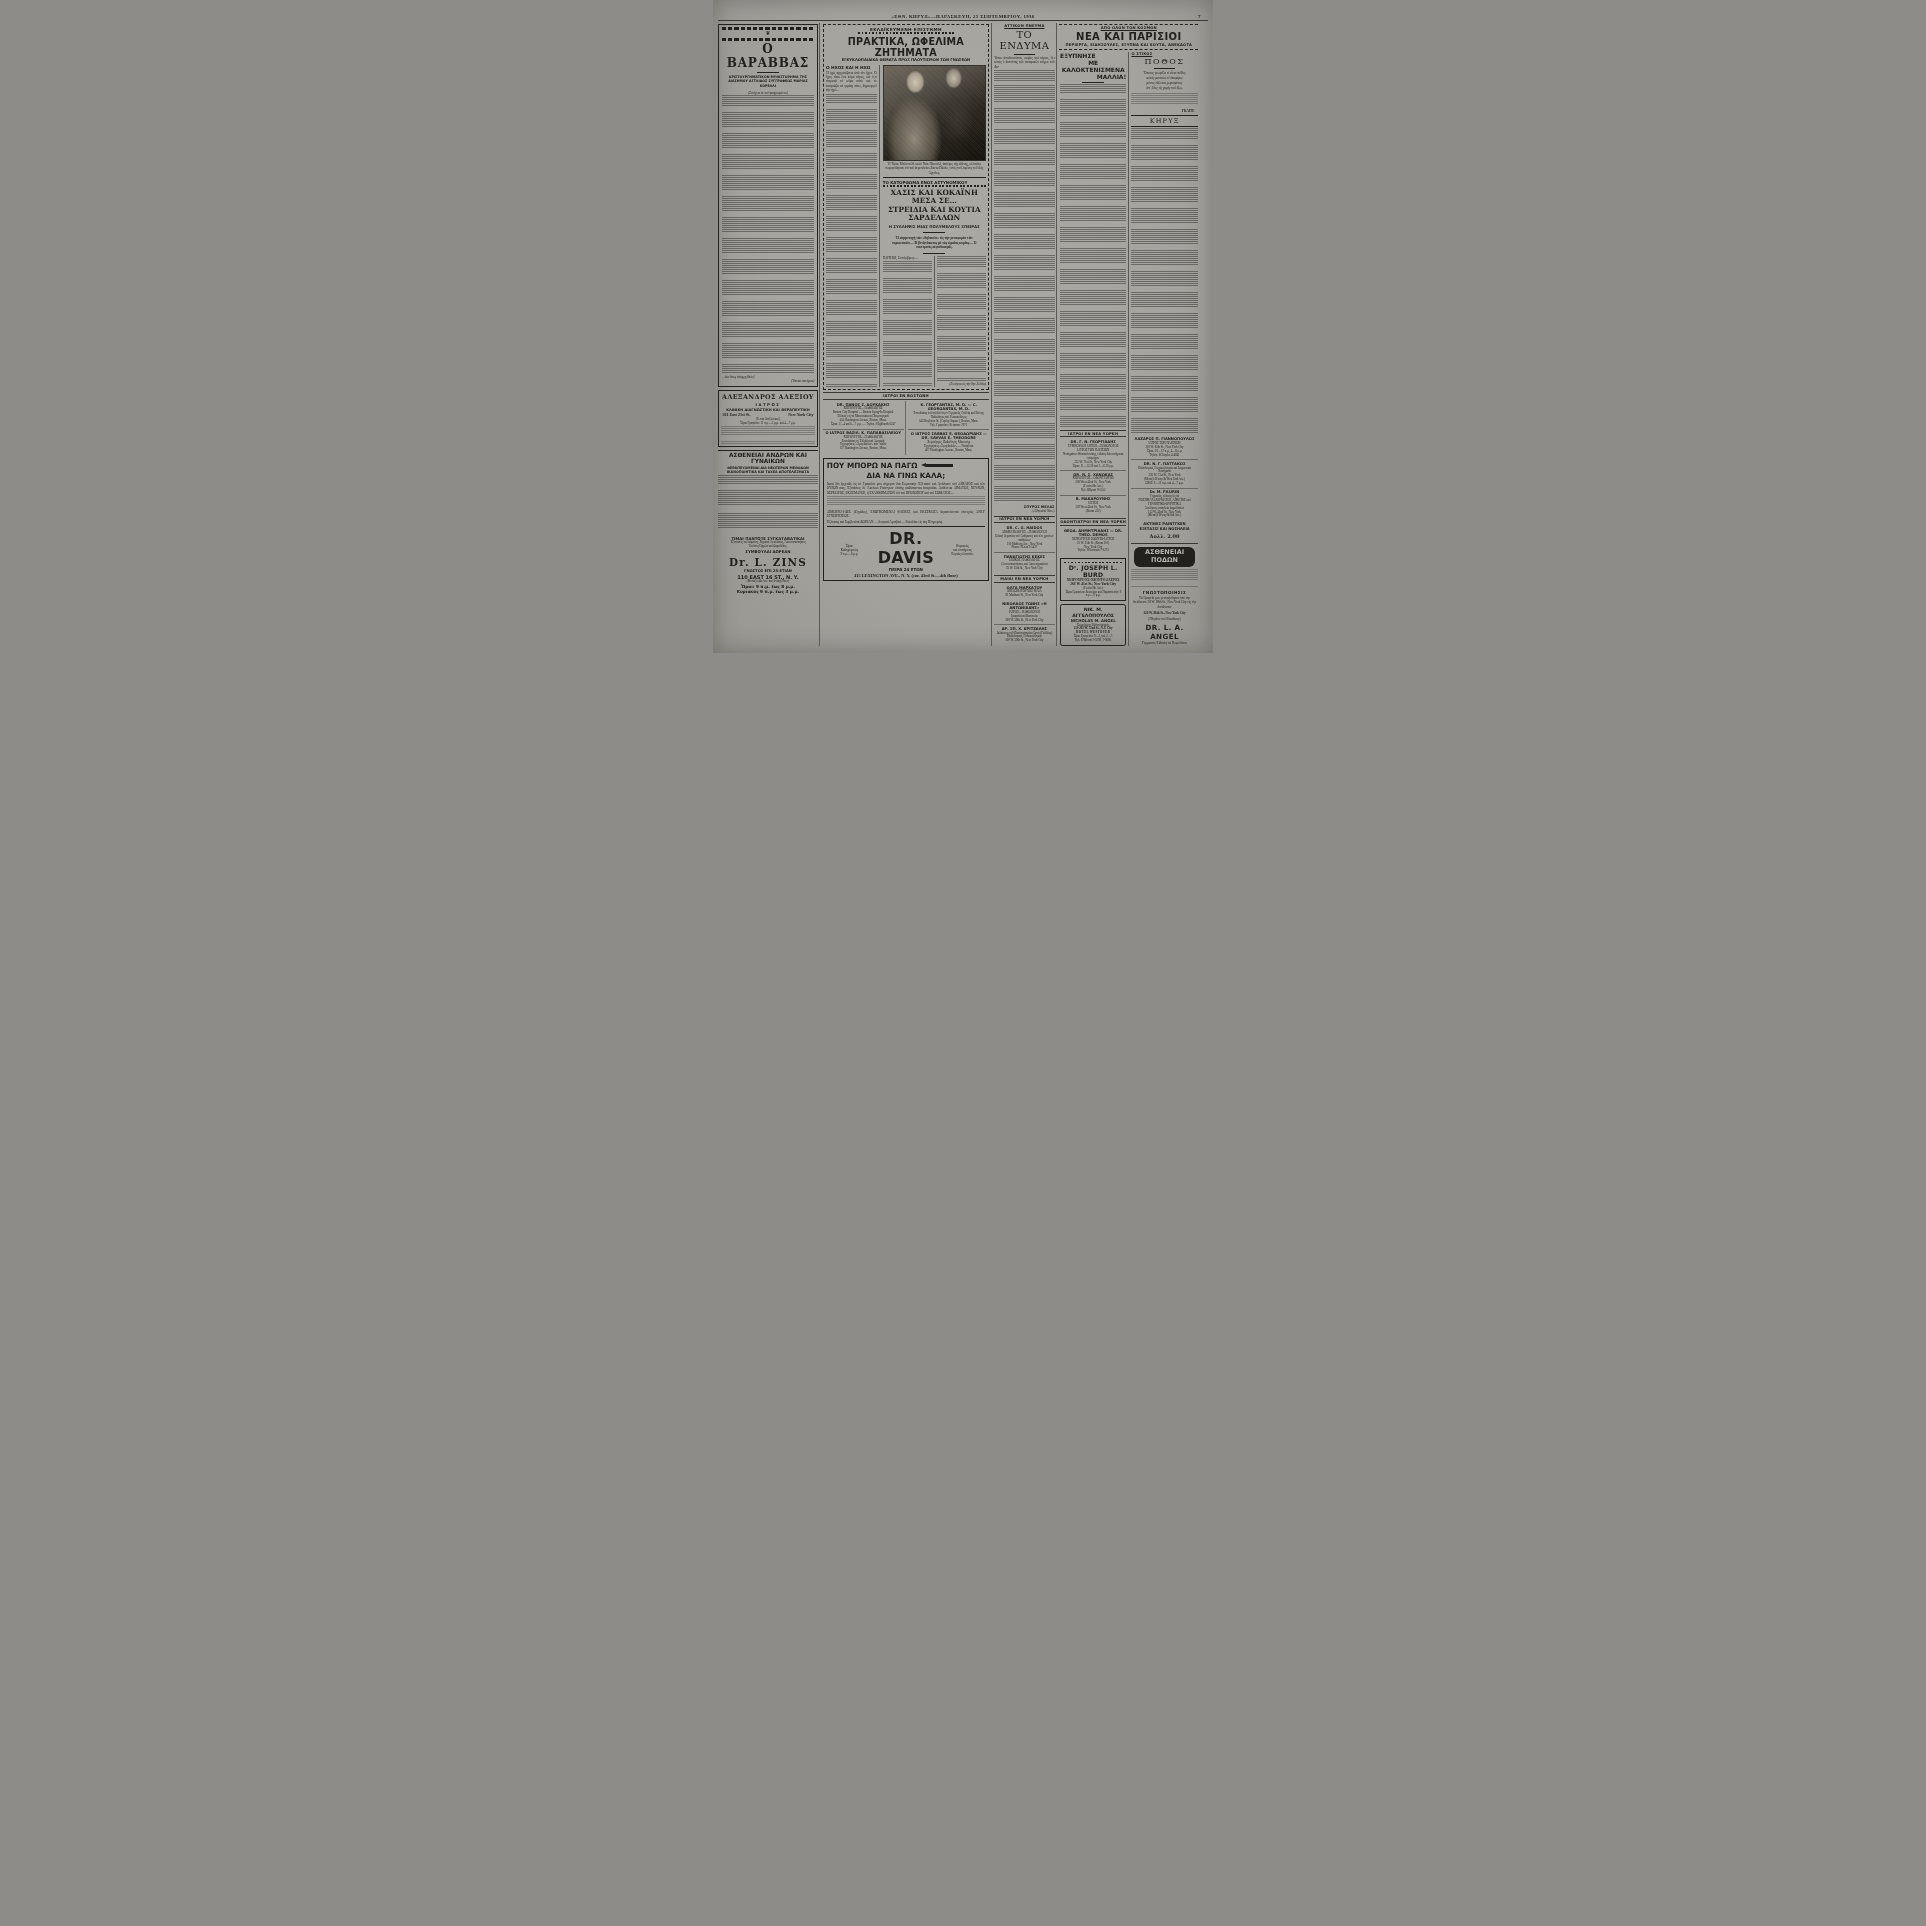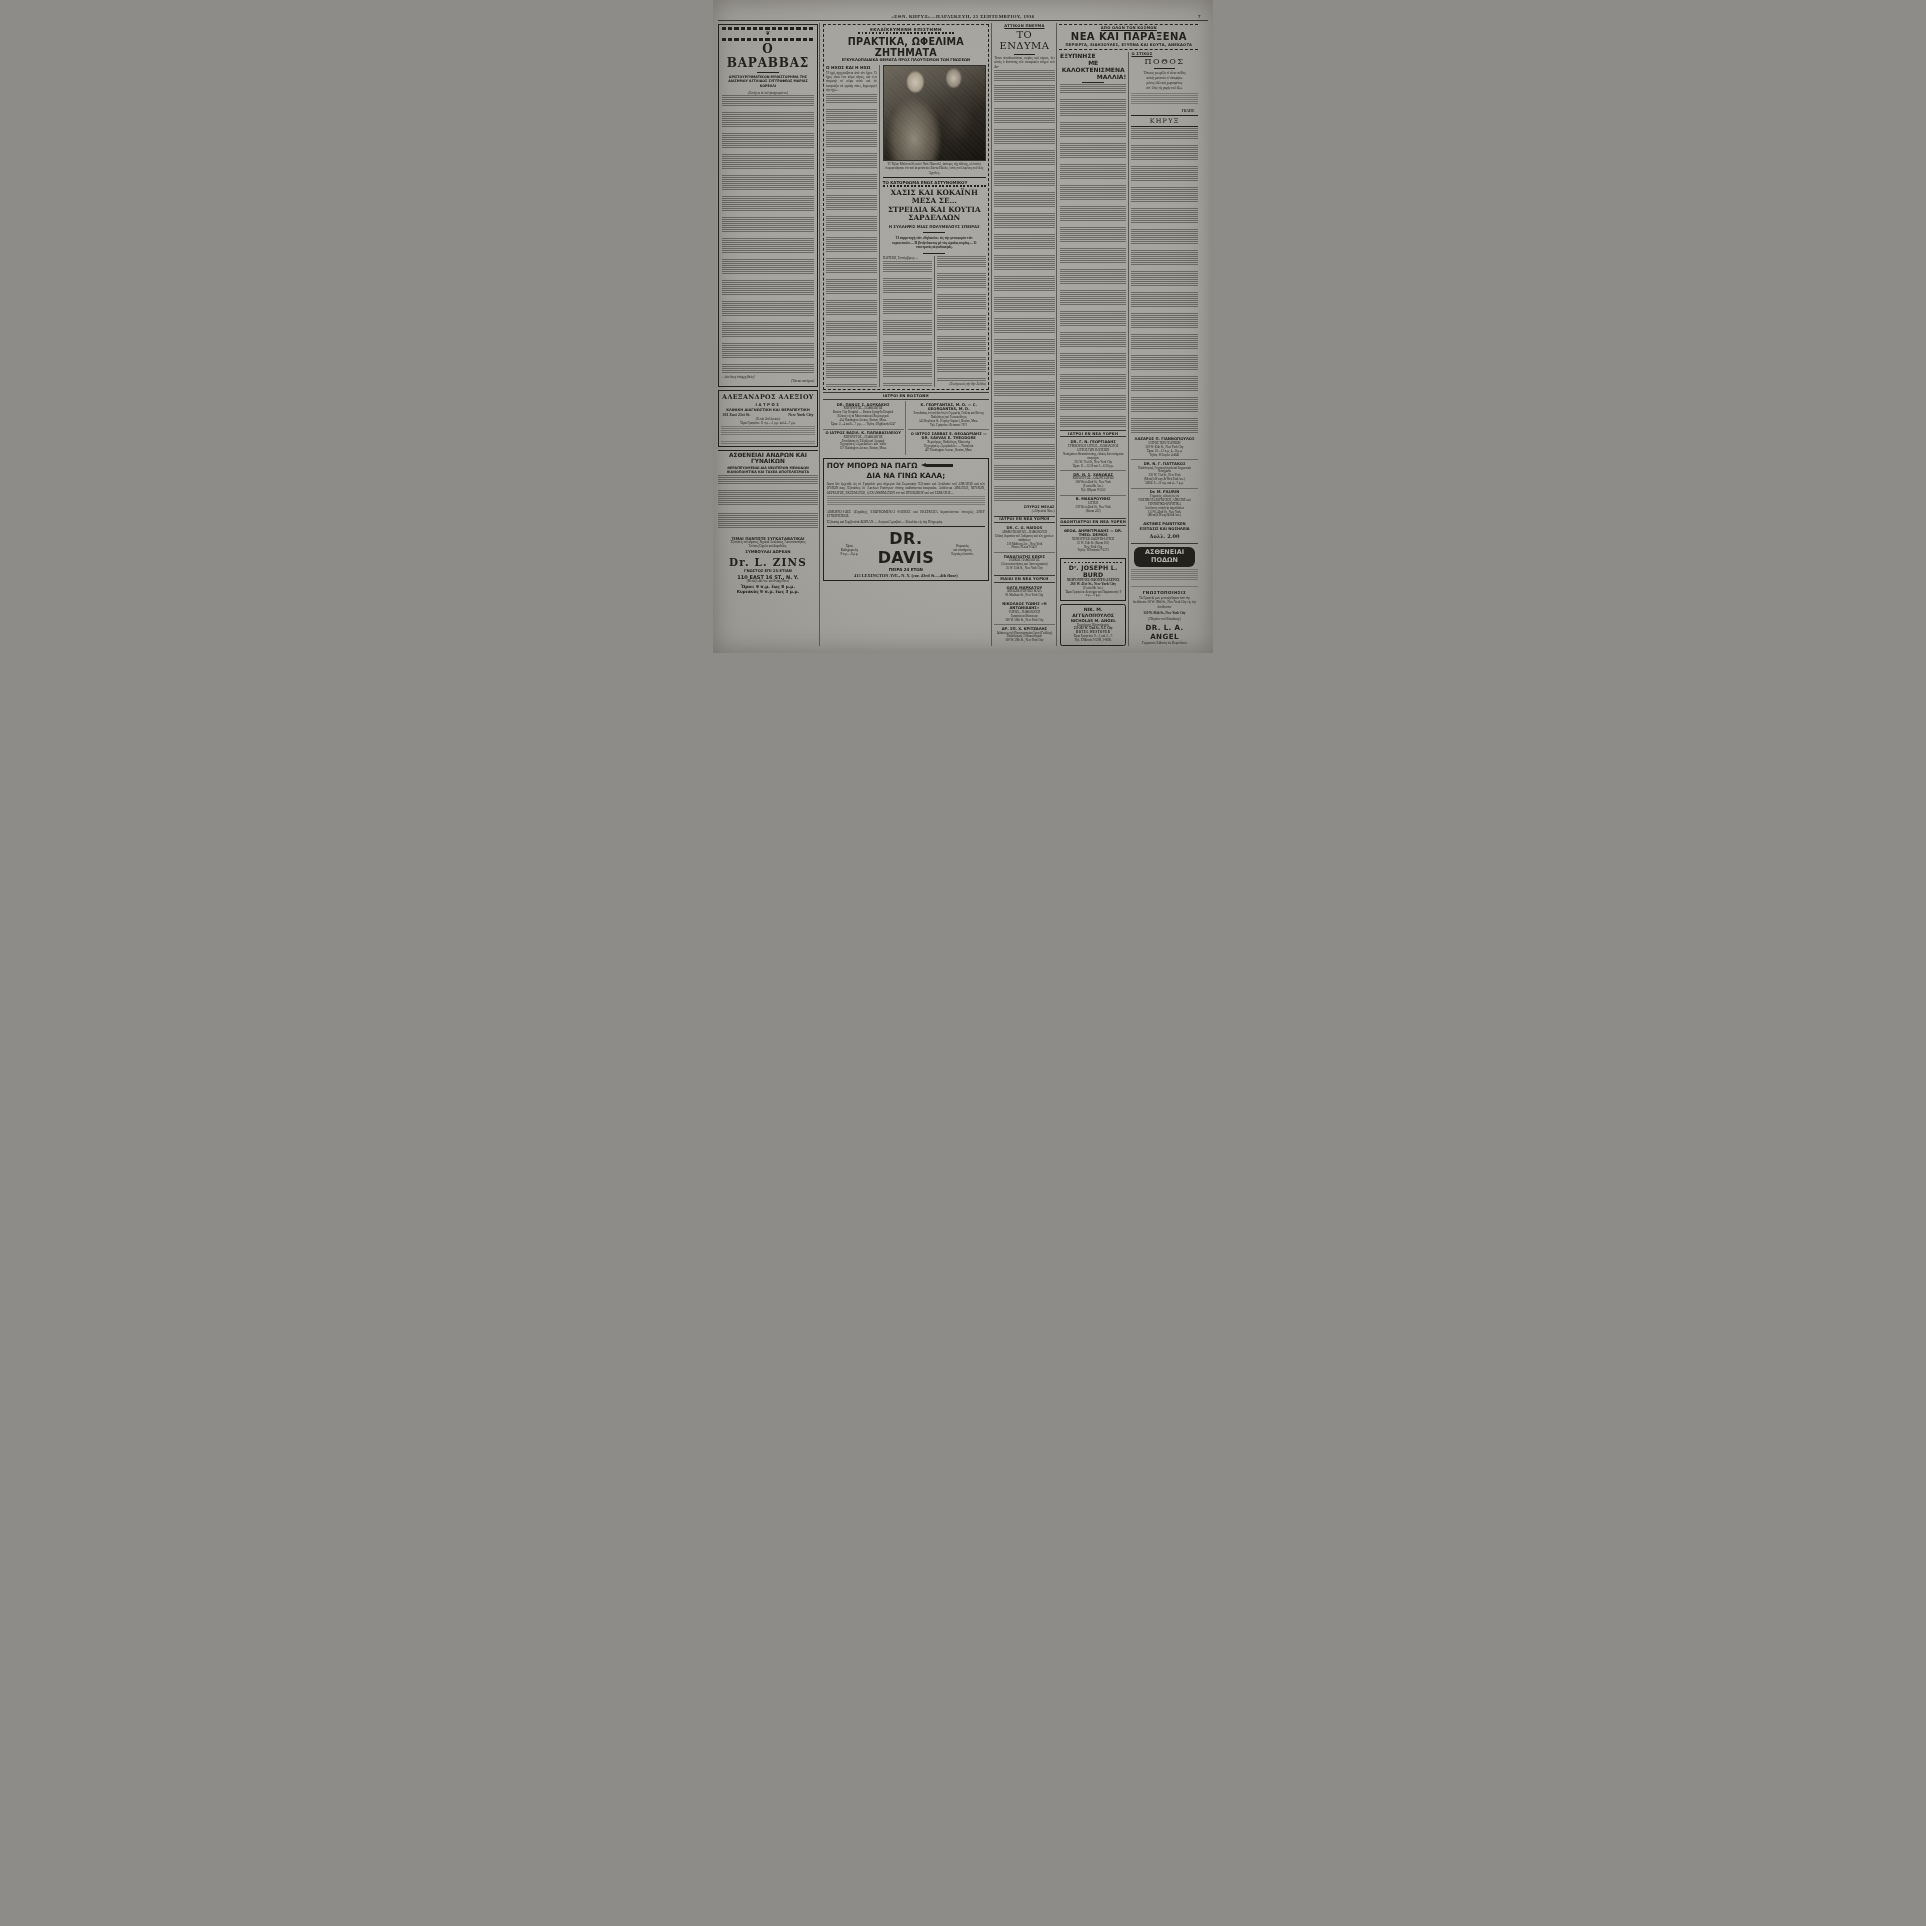--- a/index.html
+++ b/index.html
@@ -343,21 +343,21 @@
             <div class="lline">Διδάκτωρ τοῦ Πανεπιστημίου Lyon (Γαλλίας)</div>
             <div class="lline">Παθολογικά, Γυναικολογικά</div>
             <div class="lline">100 W. 59th St., New York City</div>
           </div>
         </div>
     </section>
 
     <section class="col colR">
       <div class="nea-box">
         <div class="kicker" style="text-decoration:underline">ΑΠΟ ΟΛΟΝ ΤΟΝ ΚΟΣΜΟΝ</div>
-        <div class="nea-title">ΝΕΑ ΚΑΙ ΠΑΡΑΞΕΝΑ</div>
+        <div class="nea-title">ΝΕΑ ΚΑΙ ΠΑΡΙΣΙΟΙ</div>
         <div class="kicker">ΠΕΡΙΕΡΓΑ, ΕΙΔΗΣΟΥΛΕΣ, ΕΞΥΠΝΑ ΚΑΙ ΚΟΥΤΑ, ΑΝΕΚΔΟΤΑ</div>
       </div>
 
       <div class="r2">
 
         <div class="rc4">
           <div class="exy">
             <span>ΕΞΥΠΝΗΣΕ</span>
             <span class="l2">ΜΕ ΚΑΛΟΚΤΕΝΙΣΜΕΝΑ</span>
             <span class="l3">ΜΑΛΛΙΑ!</span>

